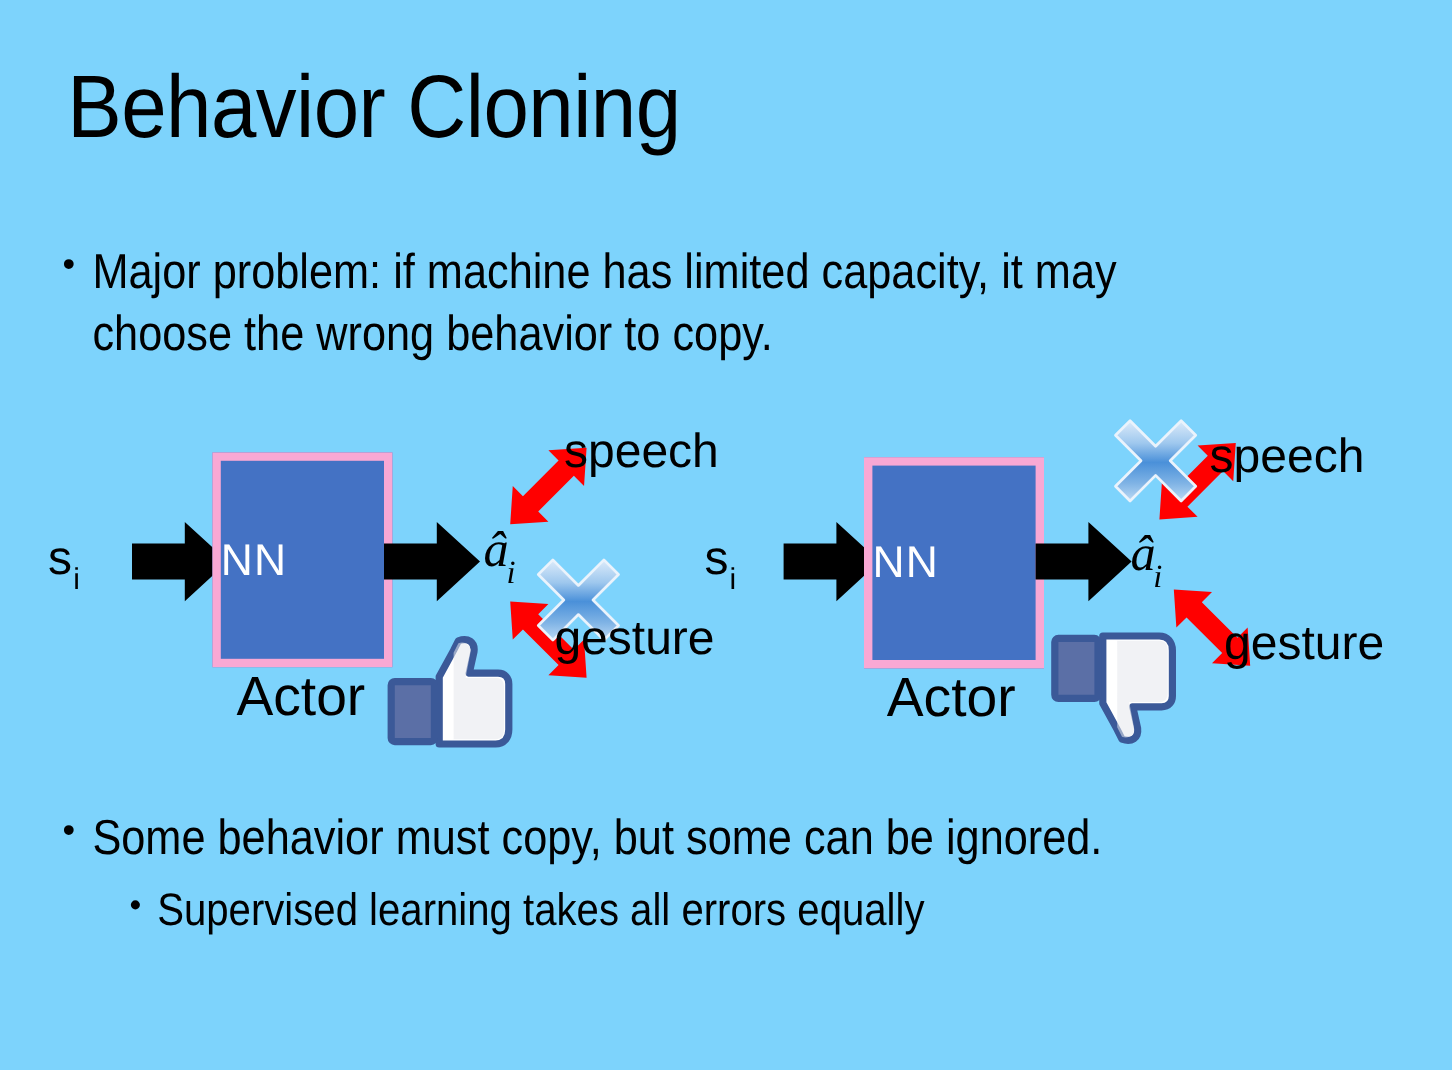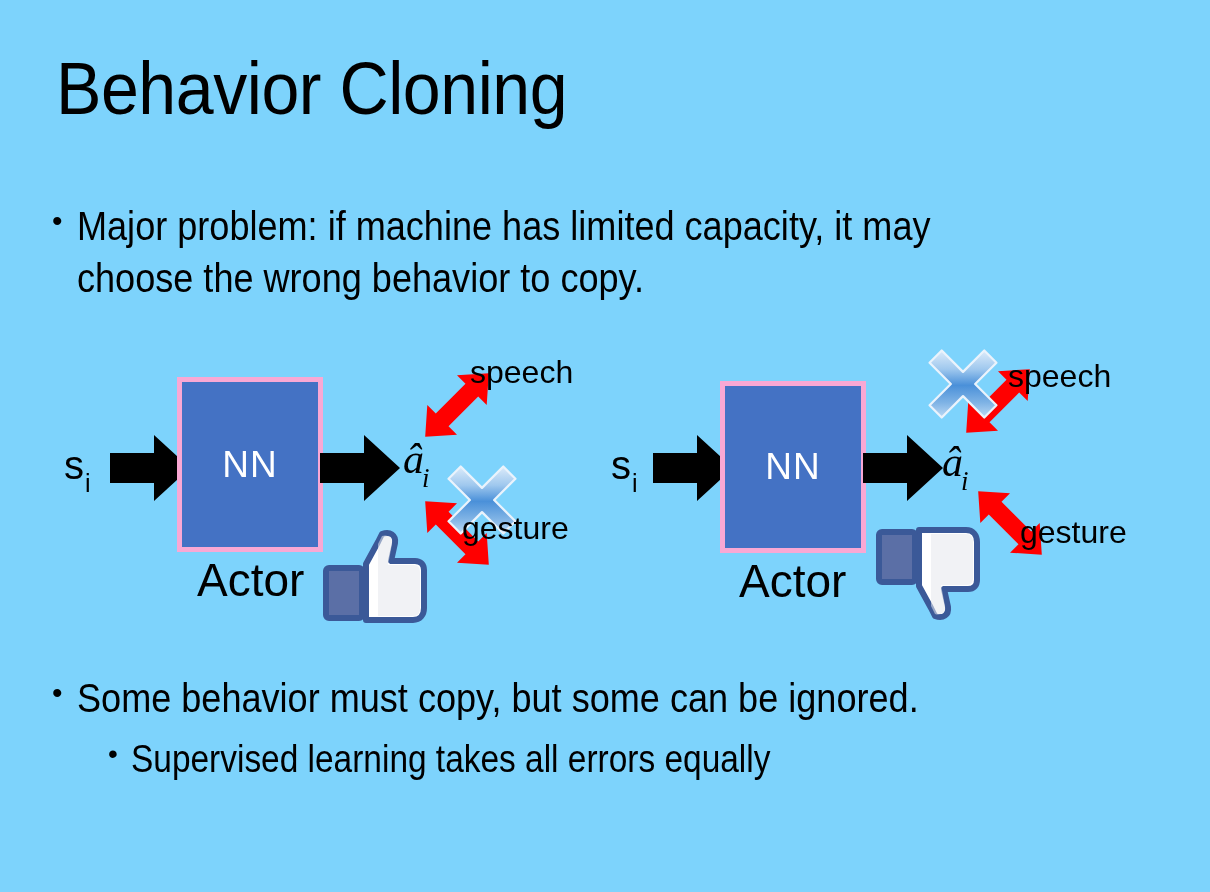--- a/index.html
+++ b/index.html
@@ -104,37 +104,35 @@
   }
   #diagram-left  { left: 10px;  }
   #diagram-right { left: 565px; }
 
   .state-label {
     position: absolute;
     font-family: "Liberation Sans", sans-serif;
     font-size: 40px;
     color: #000000;
     white-space: nowrap;
-    margin-left: 24px;
   }
   .state-label .sub {
     font-size: 25px;
     vertical-align: sub;
     position: relative;
     top: 4px;
     left: 1px;
   }
 
   .nn-box {
     position: absolute;
     background: #4472C4;
-    border: 5px solid #f9a8d4;
+    border: 7px solid #f9a8d4;
     display: flex;
     align-items: center;
-    justify-content: center;
   }
   .nn-label {
     color: #ffffff;
     font-family: "Liberation Sans", sans-serif;
     font-size: 37px;
     letter-spacing: 1px;
   }
 
   .actor-label {
     position: absolute;
@@ -156,21 +154,21 @@
     font-size: 27px;
     vertical-align: sub;
     position: relative;
     top: 5px;
     left: -2px;
   }
 
   .branch-label {
     position: absolute;
     font-family: "Liberation Sans", sans-serif;
-    font-size: 32px;
+    font-size: 40px;
     color: #000000;
     white-space: nowrap;
   }
   .svg-piece { position: absolute; overflow: visible; }
 </style>
 </head>
 <body>
 
 <div id="slide">
 

